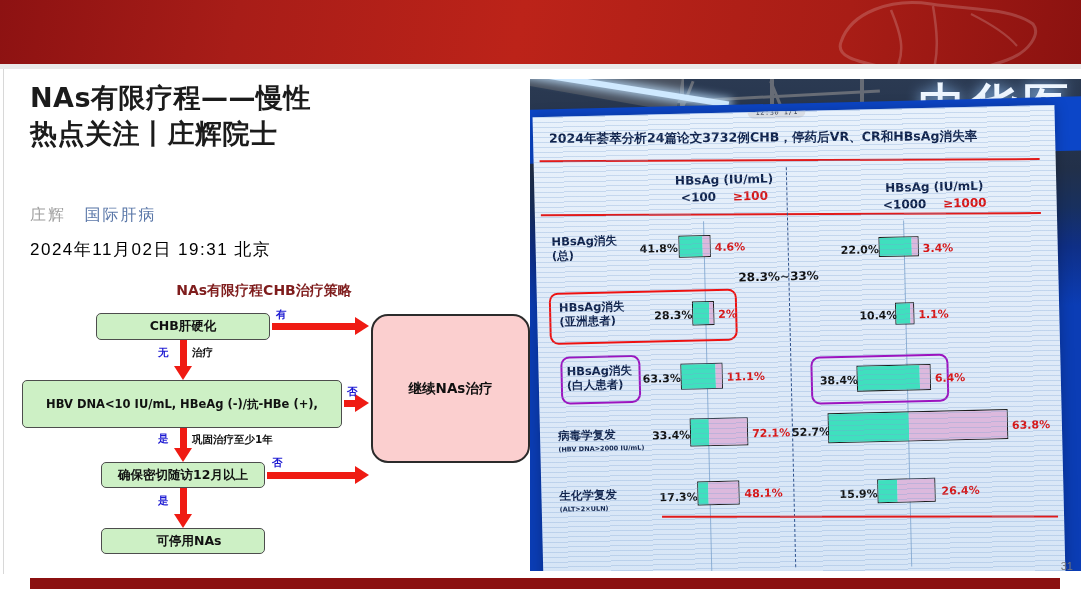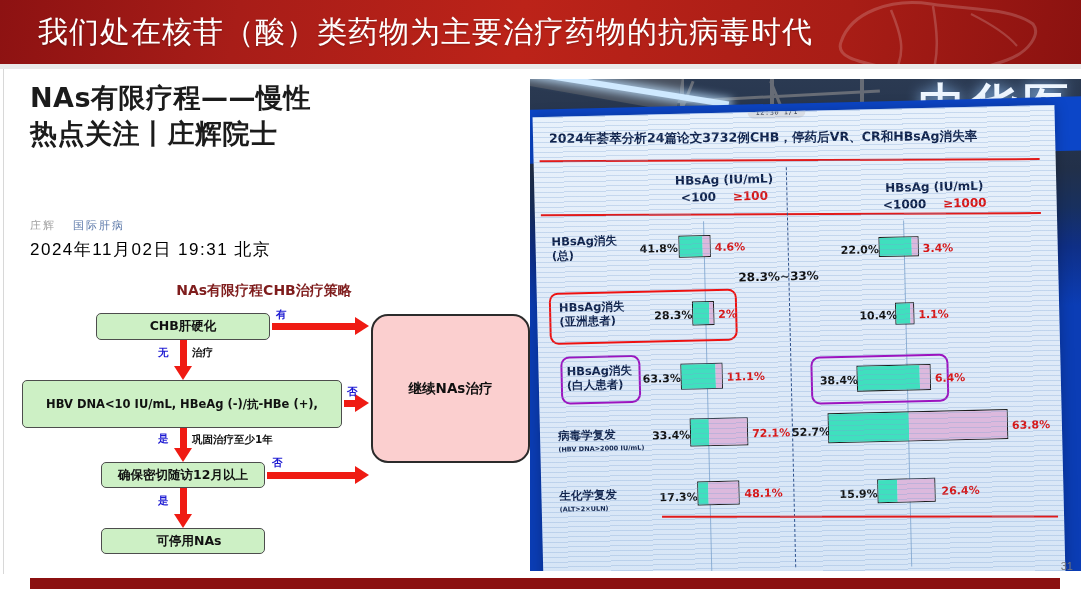--- a/index.html
+++ b/index.html
@@ -32,21 +32,21 @@
     position:absolute;left:3px;top:69px;width:1px;height:505px;background:#d8d8d8;
   }
 
   
   .left-pane{position:absolute;left:0;top:70px;width:528px;height:500px;}
   .article-title{
     position:absolute;left:30px;top:10px;width:470px;
     font-family:"DejaVu Sans","Liberation Sans",sans-serif;
     font-size:27px;font-weight:700;color:#1b1b1b;line-height:36px;letter-spacing:.5px;
   }
-  .byline{position:absolute;left:30px;top:148px;font-size:11px;letter-spacing:2px;}
+  .byline{position:absolute;left:30px;top:135px;font-size:16px;letter-spacing:2px;}
   .byline .author{color:#a0a0a0;}
   .byline .source{color:#5a77a8;margin-left:12px;}
   .dateline{position:absolute;left:30px;top:168px;font-size:17px;color:#000000;letter-spacing:1.5px;}
 
   
   .flow{position:absolute;left:0;top:212px;width:528px;height:300px;}
   .flow-title{
     position:absolute;left:0;width:528px;top:0;text-align:center;
     color:#7f1d1d;font-weight:700;font-size:14px;
     font-family:"DejaVu Sans","Liberation Sans",sans-serif;
@@ -173,21 +173,20 @@
 </head>
 <body>
 
 <div class="header">
   <svg class="header-liver" viewBox="0 0 230 90">
     <path d="M20 52 C30 22 70 8 110 14 C150 20 190 18 212 34 C220 44 208 62 186 70 C150 84 100 86 66 78 C40 72 14 68 20 52 Z" fill="none" stroke="#ffffff" stroke-width="3"></path>
     <path d="M70 20 C80 44 84 60 76 78" fill="none" stroke="#ffffff" stroke-width="2.5"></path>
     <path d="M112 16 C116 40 118 62 112 82" fill="none" stroke="#ffffff" stroke-width="2.5"></path>
     <path d="M150 24 C170 34 186 44 196 56" fill="none" stroke="#ffffff" stroke-width="2"></path>
   </svg>
-  <div class="header-title">我们处在核苷（酸）类药物为主要治疗药物的抗病毒时代</div>
 </div>
 <div class="header-underline"></div>
 <div class="left-rule"></div>
 
 <div class="left-pane">
 
   <div class="article-title">
     <div>NAs有限疗程——慢性</div>
     <div>热点关注丨庄辉院士</div>
   </div>

